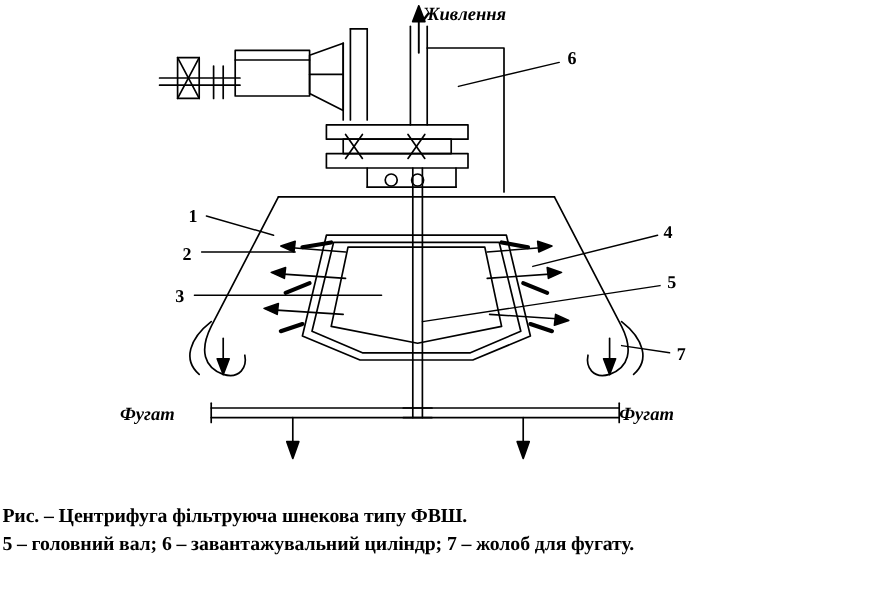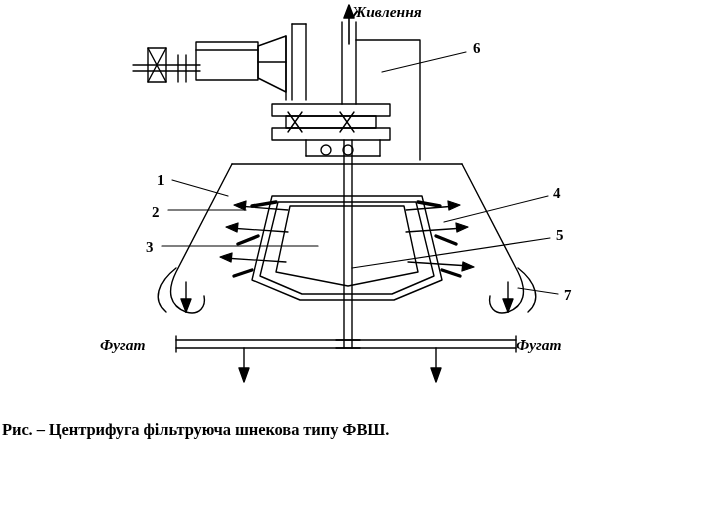--- a/index.html
+++ b/index.html
@@ -204,13 +204,14 @@
     <text class="lbl" x="146" y="252">3</text>
     <text class="lbl" x="553" y="198">4</text>
     <text class="lbl" x="556" y="240">5</text>
     <text class="lbl" x="473" y="53">6</text>
     <text class="lbl" x="564" y="300">7</text>
   </svg>
 </div>
 
 <div id="caption">
   <div class="cap-line">Рис. – Центрифуга фільтруюча шнекова типу ФВШ.</div>
+  <div class="cap-line">5 – головний вал; 6 – завантажувальний циліндр; 7 – жолоб для фугату.</div>
 </div>
 
 </body></html>

